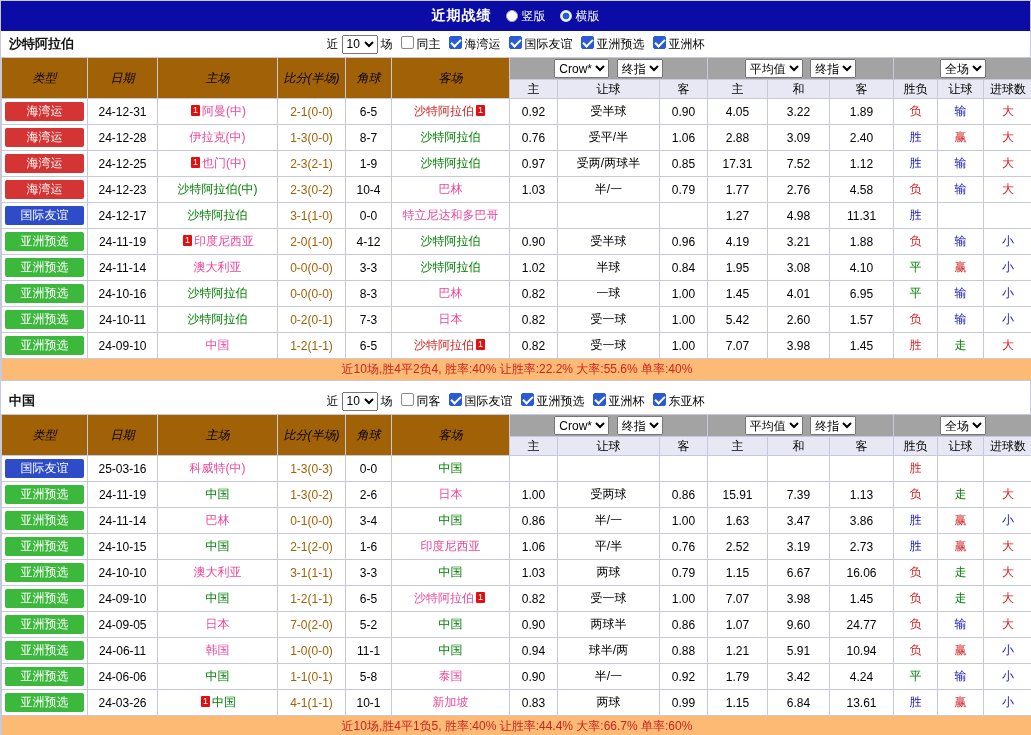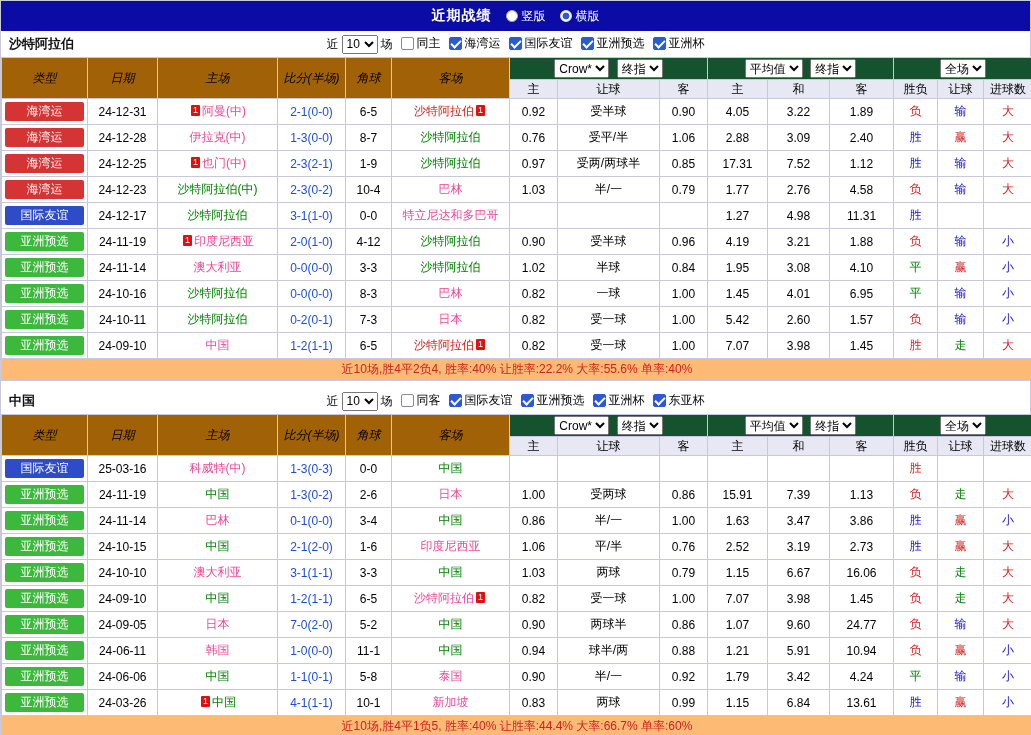--- a/index.html
+++ b/index.html
@@ -25,38 +25,38 @@
   input[type=radio]:checked{
     border-color:#d7e2ff;
     background:radial-gradient(circle,#2a5ad4 0%,#2a5ad4 45%,#fff 52%);
   }
 
   
   .section-head { position:relative; height:26px; display:flex; align-items:center; justify-content:center; }
   .team-name { position:absolute; left:8px; font-weight:bold; font-size:13px; color:#111; }
   .filter { display:flex; align-items:center; }
   .filter select { font-size:12px; height:19px; margin:0 3px; }
-  .cb-lab { display:inline-flex; align-items:center; margin-left:8px; cursor:pointer; }
+  .cb-lab { display:inline-flex; align-items:flex-start; margin-left:8px; cursor:pointer; }
   input[type=checkbox]{
     appearance:none;-webkit-appearance:none; width:13px;height:13px; border:1px solid #8a8a8a;
     border-radius:2px; background:#fff; margin:0 3px 0 0; position:relative; cursor:pointer;
   }
   input[type=checkbox]:checked{ background:#2a5ad4; border-color:#2a5ad4; }
   input[type=checkbox]:checked::after{
     content:""; position:absolute; left:3px; top:0px; width:4px; height:8px;
     border:solid #fff; border-width:0 2px 2px 0; transform:rotate(45deg);
   }
 
   
   table.stats { width:1031px; border-collapse:collapse; table-layout:fixed; }
   table.stats th, table.stats td {
     border:1px solid #c8c8dc; text-align:center; padding:0;
     overflow:hidden; white-space:nowrap; font-weight:normal;
   }
-  tr.group-row th { height:22px; background:#14532d; }
+  tr.group-row th { height:22px; background:#a3a3a3; }
   tr.group-row th.left-span { background:#a16207;font-style:italic; }
   tr.sub-row th { height:19px; background:#e8e8f4; }
   .sel-cell select { height:19px; font-size:12px; margin:0 2px; }
   tbody td { height:26px; background:#fff; }
   td.summary { height:22px; color:#cc2222; background:#fdba74; }
 
   .type-badge {
     display:block; margin:3px 3px; line-height:19px; border-radius:2px;
     color:#fff; font-size:12px;
   }
@@ -67,21 +67,21 @@
   .rc {
     display:inline-block; background:#e01010; color:#fff; font-size:9px;
     line-height:11px; min-width:9px; padding:0 1px; margin:0 2px;
     border-radius:1px; vertical-align:2px;
   }
 
   .c-green { color:#008000; }
   .c-red   { color:#d42222; }
   .c-blue  { color:#1515c8; }
   .c-black { color:#ec4899; }
-  .score-cell { color:#1d4ed8; }
+  .score-cell { color:#a16207; }
 
   .section2 { margin-top:7px; }
 </style>
 </head>
 <body>
 
 <div class="page">
 
   <div class="topbar">
     <span class="title">近期战绩</span>

